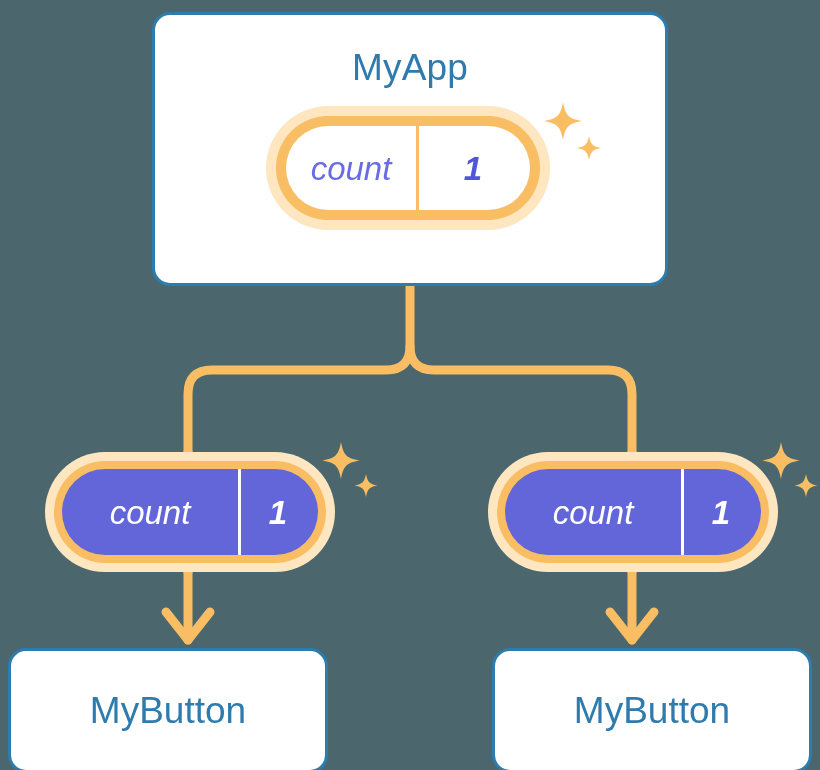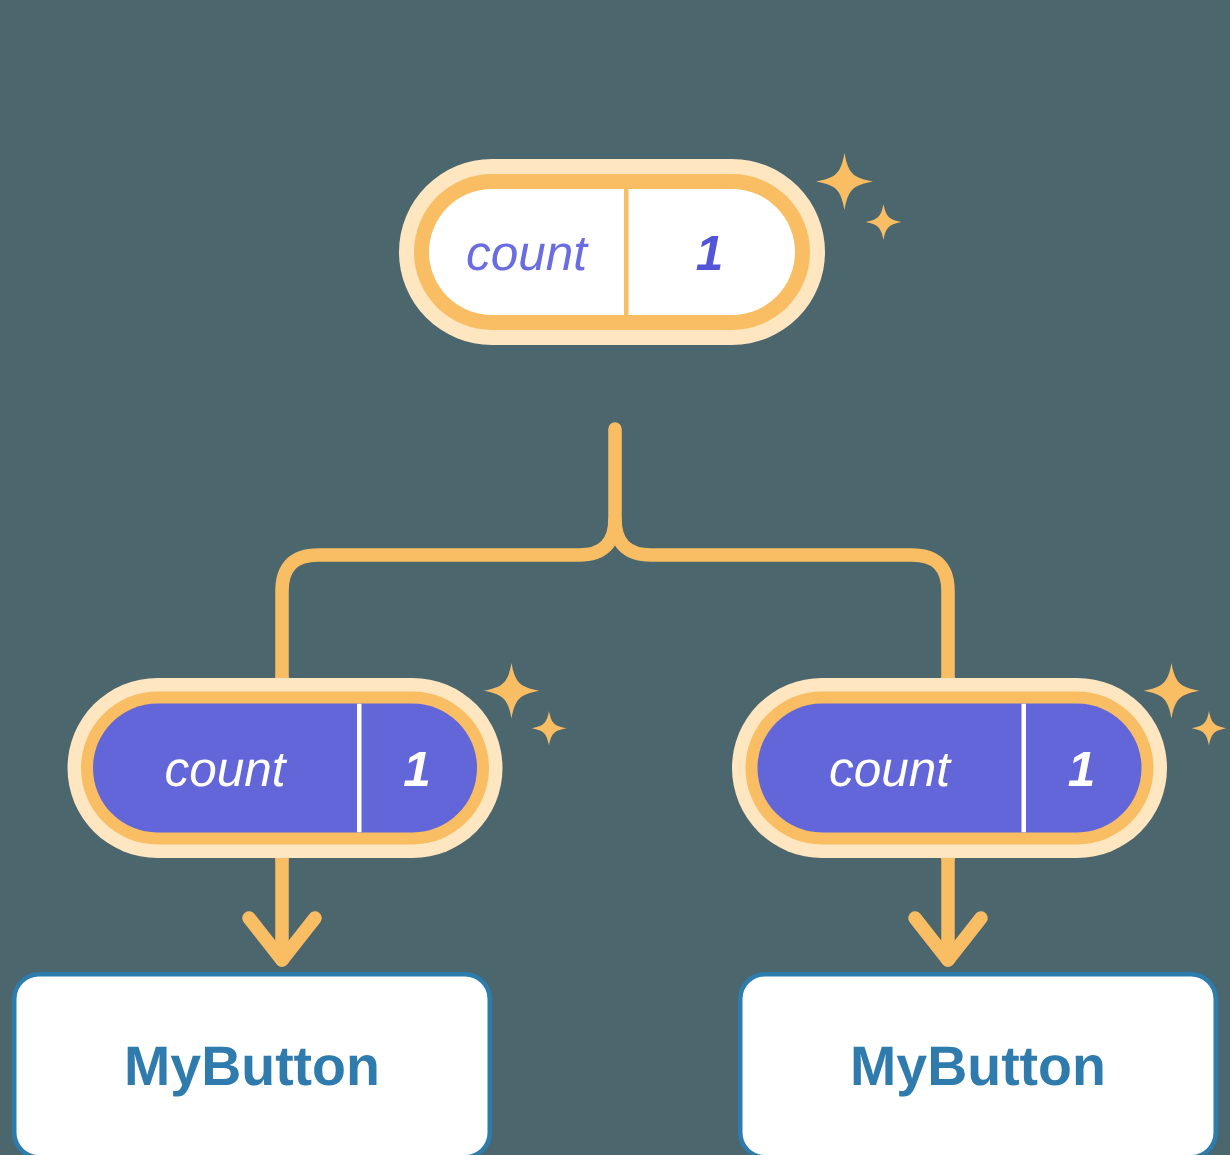--- a/index.html
+++ b/index.html
@@ -71,21 +71,21 @@
     position: absolute;
     left: 0;
     top: 0;
     width: 100%;
     height: 100%;
     display: flex;
     align-items: center;
     justify-content: center;
     color: #2f7bad;
     font-size: 37px;
-    font-weight: 700;
+    font-weight: 400;
     line-height: 1;
   }
 
   
   .pill {
     position: absolute;
     box-sizing: border-box;
     z-index: 4;
   }
   
@@ -219,20 +219,23 @@
       <path d="M188 452 L188 572"></path>
       <path d="M632 452 L632 572"></path>
 
       <path d="M188 572 L188 640"></path>
       <path d="M632 572 L632 640"></path>
       <path d="M166 612 L188 640 L210 612"></path>
       <path d="M610 612 L632 640 L654 612"></path>
     </g>
   </svg>
 
+  <div class="card card-app">
+    <div class="card-title">MyApp</div>
+  </div>
 
   <div class="pill pill-light pill-app">
     <div class="pill-halo"></div>
     <div class="pill-ring"></div>
     <div class="pill-body">
       <div class="pill-cell pill-key">count</div>
       <div class="pill-cell pill-val">1</div>
       <div class="pill-div"></div>
     </div>
   </div>

